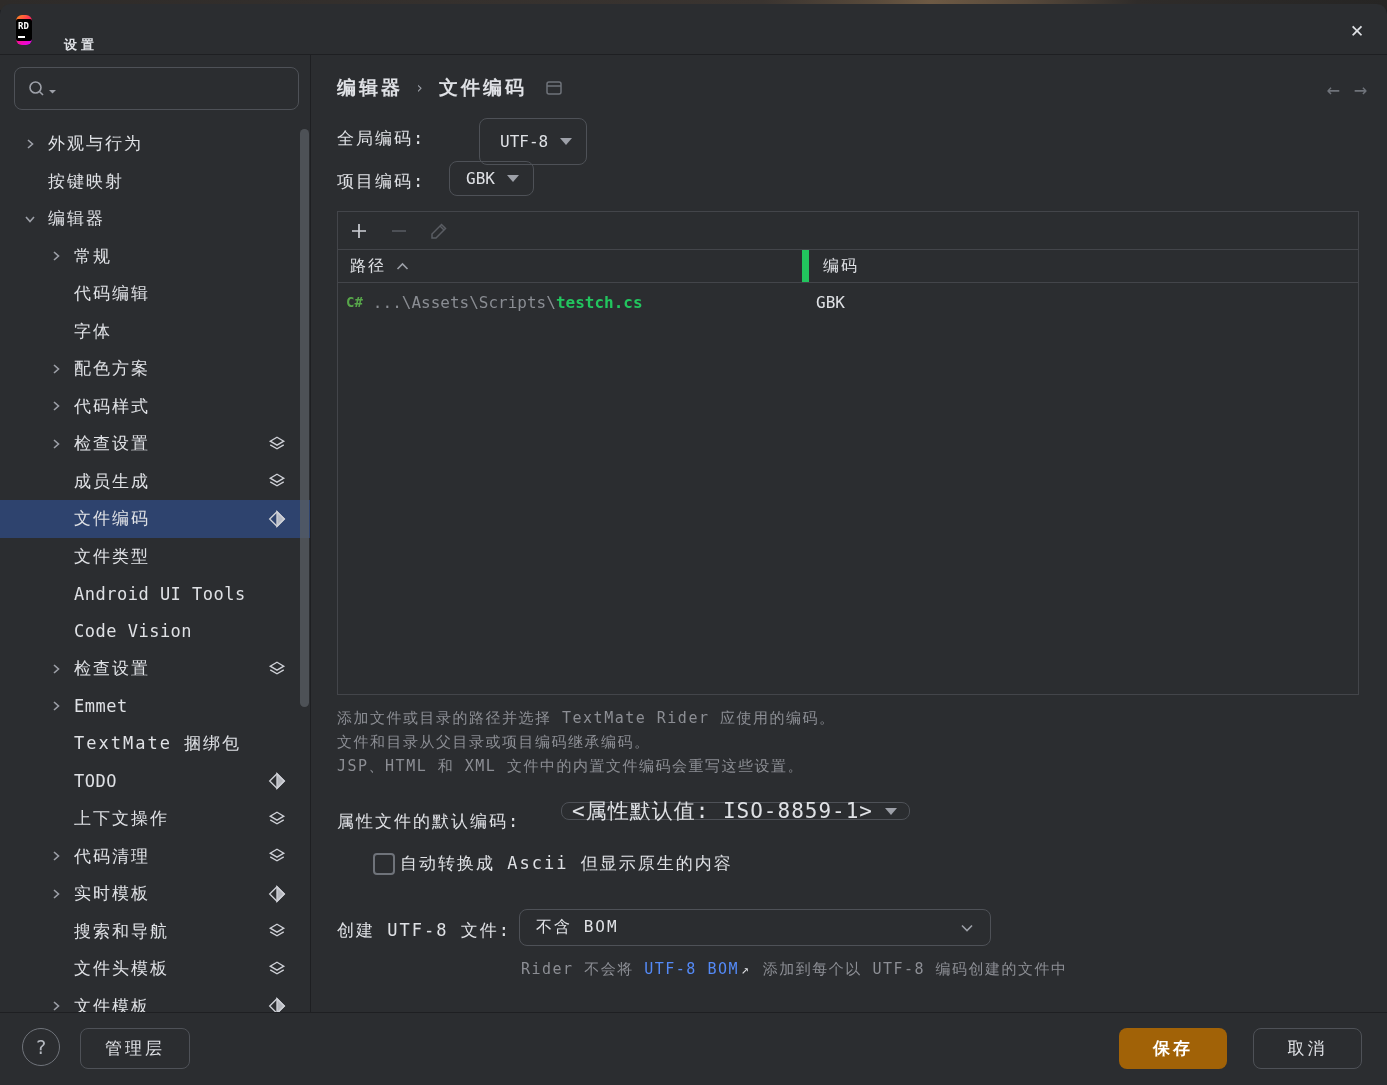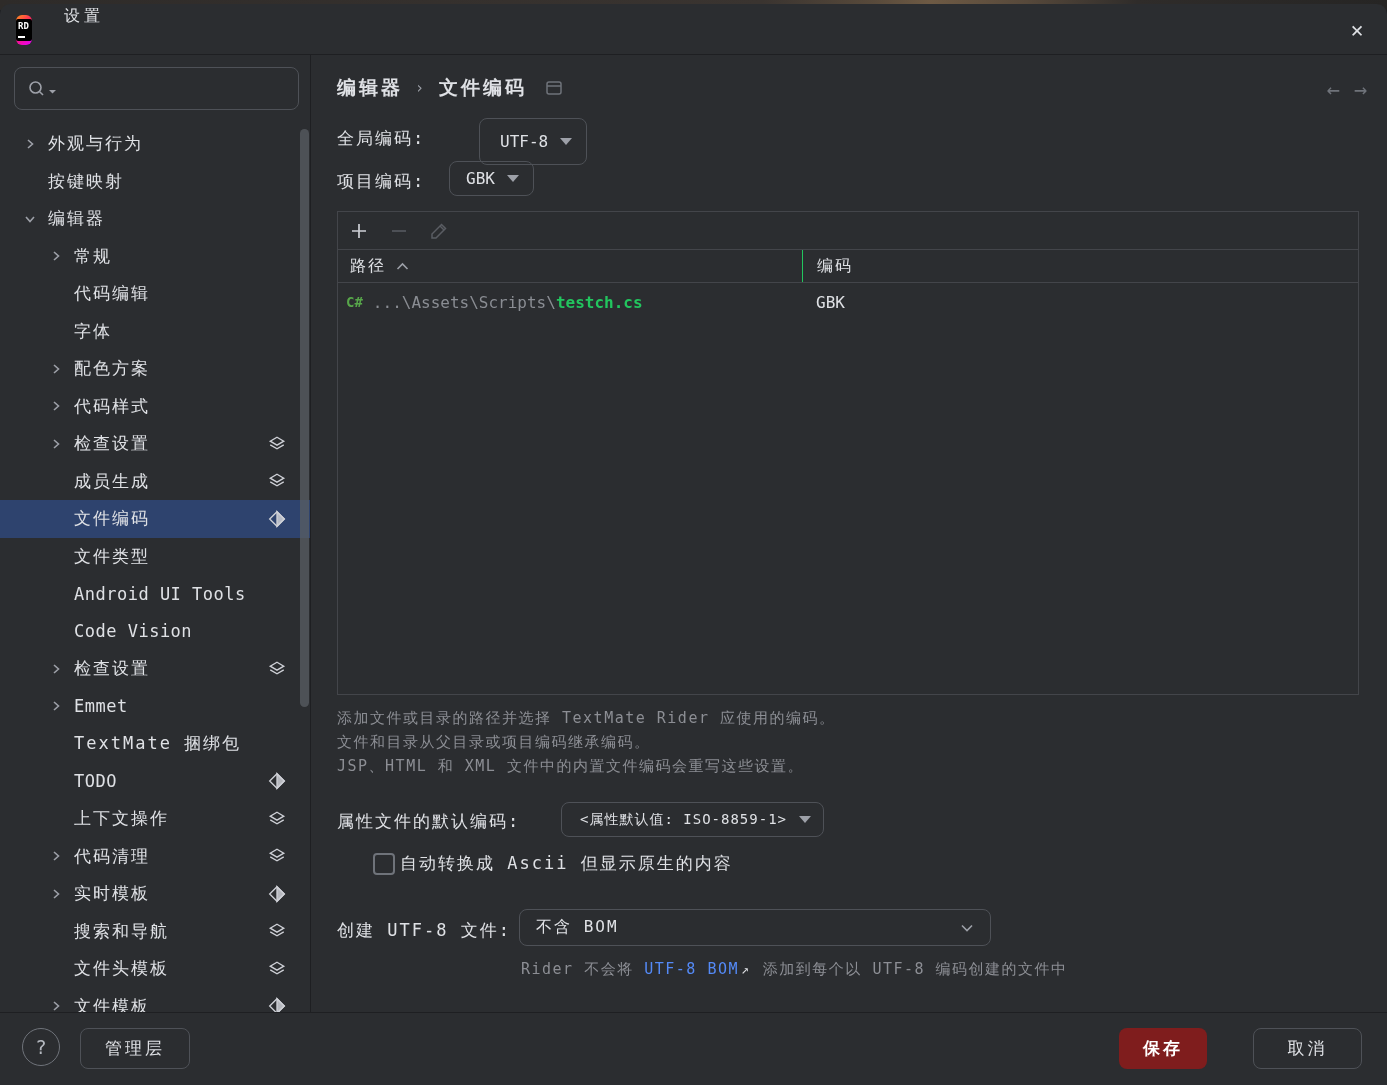--- a/index.html
+++ b/index.html
@@ -13,21 +13,21 @@
     background:#2b2d30; border-radius:10px 10px 0 0; overflow:hidden; }
 
   
   .titlebar{ position:relative; height:51px; border-bottom:1px solid #1e1f22; }
   .app-logo{ position:absolute; left:16px; top:11px; width:16px; height:30px; border-radius:6px;
     background:linear-gradient(135deg,#ff9419 0%,#fc1767 45%,#e600ff 100%);
     display:flex; align-items:center; justify-content:center; }
   .app-logo-inner{ width:22px; height:22px; background:#000; border-radius:2px; position:relative;
     color:#fff; font-size:9px; font-weight:bold; padding:2px 0 0 2px; letter-spacing:0; }
   .app-logo-inner:after{ content:""; position:absolute; left:2px; bottom:3px; width:7px; height:2px; background:#fff; }
-  .window-title{ position:absolute; left:64px; top:2px; font-size:16px; font-weight:normal; letter-spacing:4px; }
+  .window-title{ position:absolute; left:64px; top:32px; font-size:13px; font-weight:bold; letter-spacing:4px; }
   .close-btn{ position:absolute; right:16px; top:12px; width:28px; height:28px; display:flex;
     align-items:center; justify-content:center; color:#dfe1e5; font-size:21px; cursor:pointer; }
 
   
   .content-row{ position:absolute; top:51px; left:0; right:0; bottom:73px; display:flex; }
   .sidebar{ position:relative; width:311px; height:100%; border-right:1px solid #1e1f22; overflow:hidden; }
   .mainpane{ position:relative; flex:1; height:100%; }
 
   
   .search-box{ position:absolute; left:14px; top:12px; width:285px; height:43px;
@@ -66,54 +66,54 @@
   .combo-global{ left:138px; top:63px; height:47px; padding:0 14px 0 20px;margin-left:30px; }
   .combo-project{ left:138px; top:106px; height:35px; padding:0 14px 0 16px; }
 
   
   .enc-table{ position:absolute; left:26px; top:156px; width:1022px; height:484px;
     border:1px solid #43454a; }
   .table-toolbar{ height:38px; border-bottom:1px solid #43454a; display:flex; align-items:center; padding-left:10px; gap:18px; }
   .tb-icon{ width:22px; height:22px; display:flex; align-items:center; justify-content:center; cursor:pointer; }
   .table-header{ height:33px; border-bottom:1px solid #43454a; display:flex; align-items:center; font-size:16px; letter-spacing:2px; }
   .col-path{ width:464px; padding-left:12px; display:flex; align-items:center; gap:10px; }
-  .col-enc{ flex:1; padding-left:14px; border-left:1px solid #22c55e; height:100%; display:flex; align-items:center; }
+  .col-enc{ flex:1; padding-left:14px; border-left:7px solid #22c55e; height:100%; display:flex; align-items:center; }
   .table-row{ height:38px; display:flex; align-items:center; font-size:16px; }
   .row-path{ width:464px; padding-left:8px; display:flex; align-items:center; white-space:nowrap; }
   .row-enc{ flex:1; padding-left:14px; }
   .ft-badge{ color:#57a64a; font-weight:bold; font-size:14px; margin-right:10px; }
   .path-prefix{ color:#8a8d93; }
   .path-file{ color:#22c55e; font-weight:bold; }
   .sort-caret{ display:flex; }
 
   
   .table-note{ position:absolute; left:26px; top:651px; font-size:15px; line-height:24px;
     color:#8c8e94; letter-spacing:1.5px; }
   .prop-label{ top:755px; }
-  .combo-prop{ left:250px; top:747px; height:35px; padding:0 12px 0 18px; font-size:14px; letter-spacing:1px; }
+  .combo-prop{ left:250px; top:747px; height:18px; padding:0 12px 0 10px; font-size:21px; letter-spacing:1px; }
   .ascii-check-row{ position:absolute; left:62px; top:797px; display:flex; align-items:center; }
   .checkbox{ width:22px; height:22px; border:2px solid #6f737a; border-radius:4px; background:transparent; cursor:pointer; }
   .ascii-label{ margin-left:5px; font-size:17px; letter-spacing:2px; }
   .utf8-label{ top:864px; }
   .combo-big{ left:208px; top:854px; width:472px; height:37px; padding:1px 16px; justify-content:space-between; letter-spacing:2px; }
   .combo-big .chev{ color:#9da0a8; }
   .utf8-note{ position:absolute; left:210px; top:905px; font-size:15px; color:#8c8e94; letter-spacing:1.5px; white-space:nowrap; }
   .link-blue{ color:#548af7; cursor:pointer; }
   .ext-arrow{ color:#dfe1e5; font-size:13px; margin:0 2px; }
 
   
   .footer{ position:absolute; bottom:0; left:0; right:0; height:73px; border-top:1px solid #1e1f22; }
   .help-circle{ position:absolute; left:22px; top:15px; width:38px; height:38px; border:1px solid #6f737a;
     border-radius:50%; display:flex; align-items:center; justify-content:center; color:#b4b8bf;
     font-size:19px; cursor:pointer; }
   .btn{ position:absolute; top:15px; height:41px; border-radius:8px; display:flex; align-items:center;
     justify-content:center; font-size:17px; letter-spacing:3px; cursor:pointer; }
   .btn-outline{ border:1px solid #4e5157; color:#dfe1e5; background:transparent; }
   .btn-manage{ left:80px; width:110px; }
-  .btn-save{ left:1119px; width:88px; background:#7f1d1d; color:#fff; border:none; font-weight:bold; }
+  .btn-save{ left:1119px; width:108px; background:#a16207; color:#fff; border:none; font-weight:bold; }
   .btn-cancel{ left:1253px; width:109px; }
 </style>
 </head>
 <body>
 
 <div class="wallpaper-strip"></div>
 
 <div class="dialog">
 
   <div class="titlebar">

